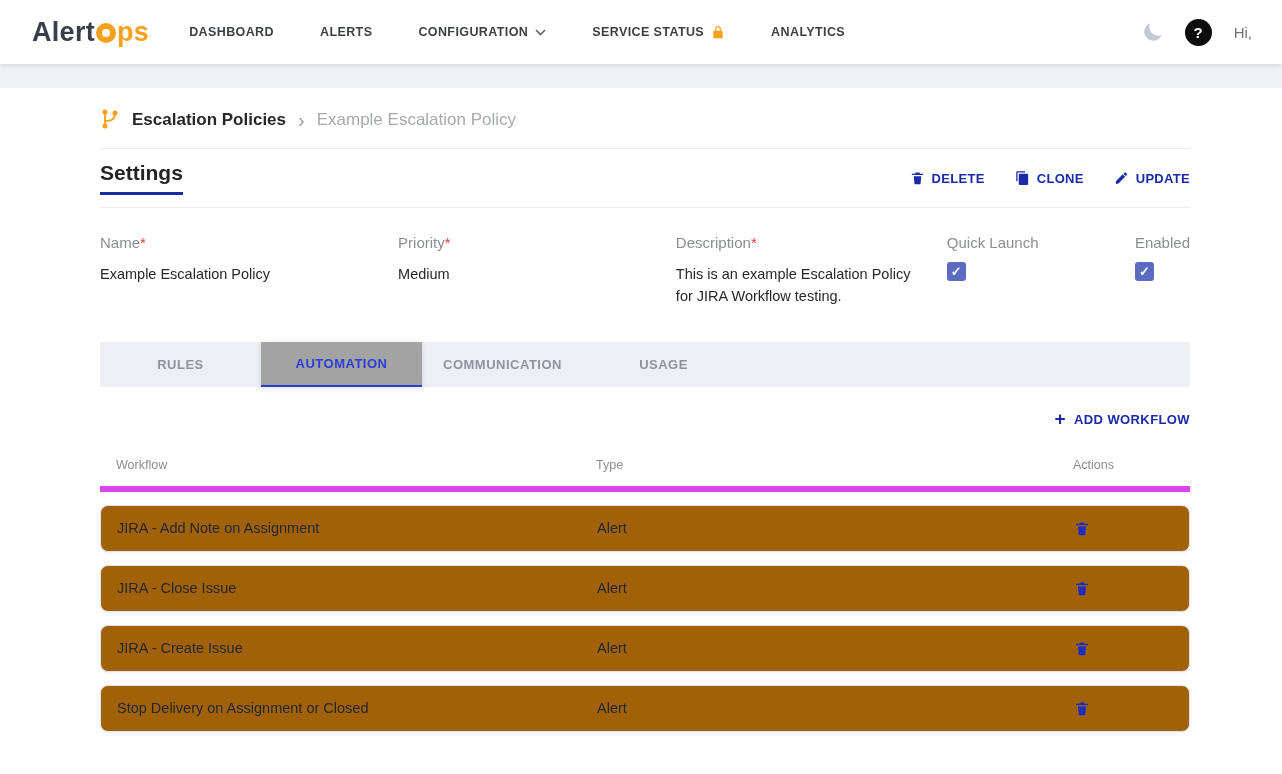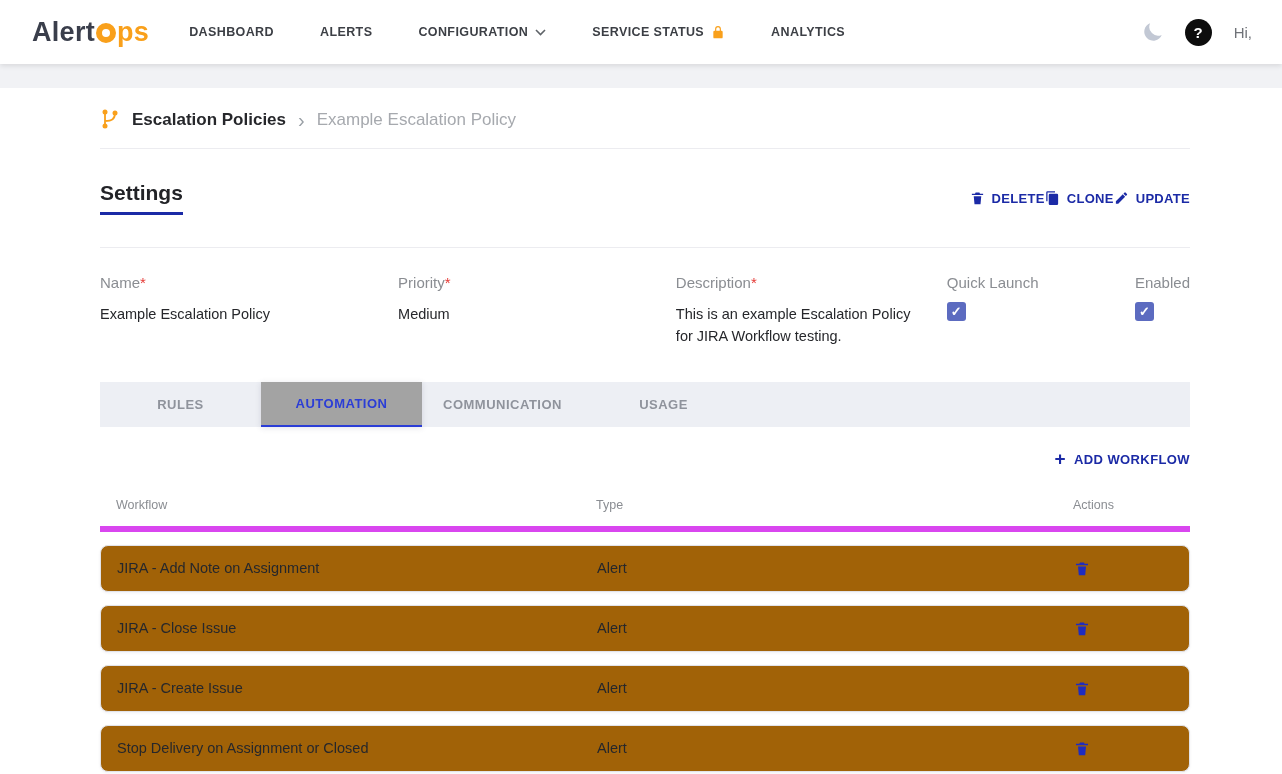--- a/index.html
+++ b/index.html
@@ -44,23 +44,23 @@
   .content { padding:0 92px 0 100px; }
 
   .breadcrumb {
     margin-top:20px; display:flex; align-items:flex-end; gap:12px;
     padding-bottom:18px; border-bottom:1px solid #ececf0;
   }
   .bc-section { font-size:17px; font-weight:700; color:#26272b; cursor:pointer; }
   .bc-sep { color:#9aa0a6; font-size:20px; line-height:1; margin-top:-2px; }
   .bc-current { font-size:17px; color:#a6a9ae; }
 
-  .settings-row { display:flex; align-items:center; margin-top:32px; padding-bottom:32px; border-bottom:1px solid #ececf0; }
+  .settings-row { display:flex; align-items:center; margin-top:12px; padding-bottom:12px; border-bottom:1px solid #ececf0; }
   .settings-title { font-size:21px; font-weight:700; color:#222327; border-bottom:3px solid #1b2aa6; padding-bottom:7px; }
-  .actions { margin-left:auto; display:flex; }
+  .actions { margin-left:auto; display:flex; gap:30px; }
   .action-btn {
     color:#1b2aa6; font-size:13px; font-weight:700; letter-spacing:.3px;
     display:flex; align-items:center; gap:7px; cursor:pointer;
   }
 
   .fields { display:flex; margin-top:26px; }
   .field-name      { width:273px; }
   .field-priority  { width:285px;margin-left:32px; }
   .field-desc      { width:278px; }
   .field-ql        { width:193px; }

